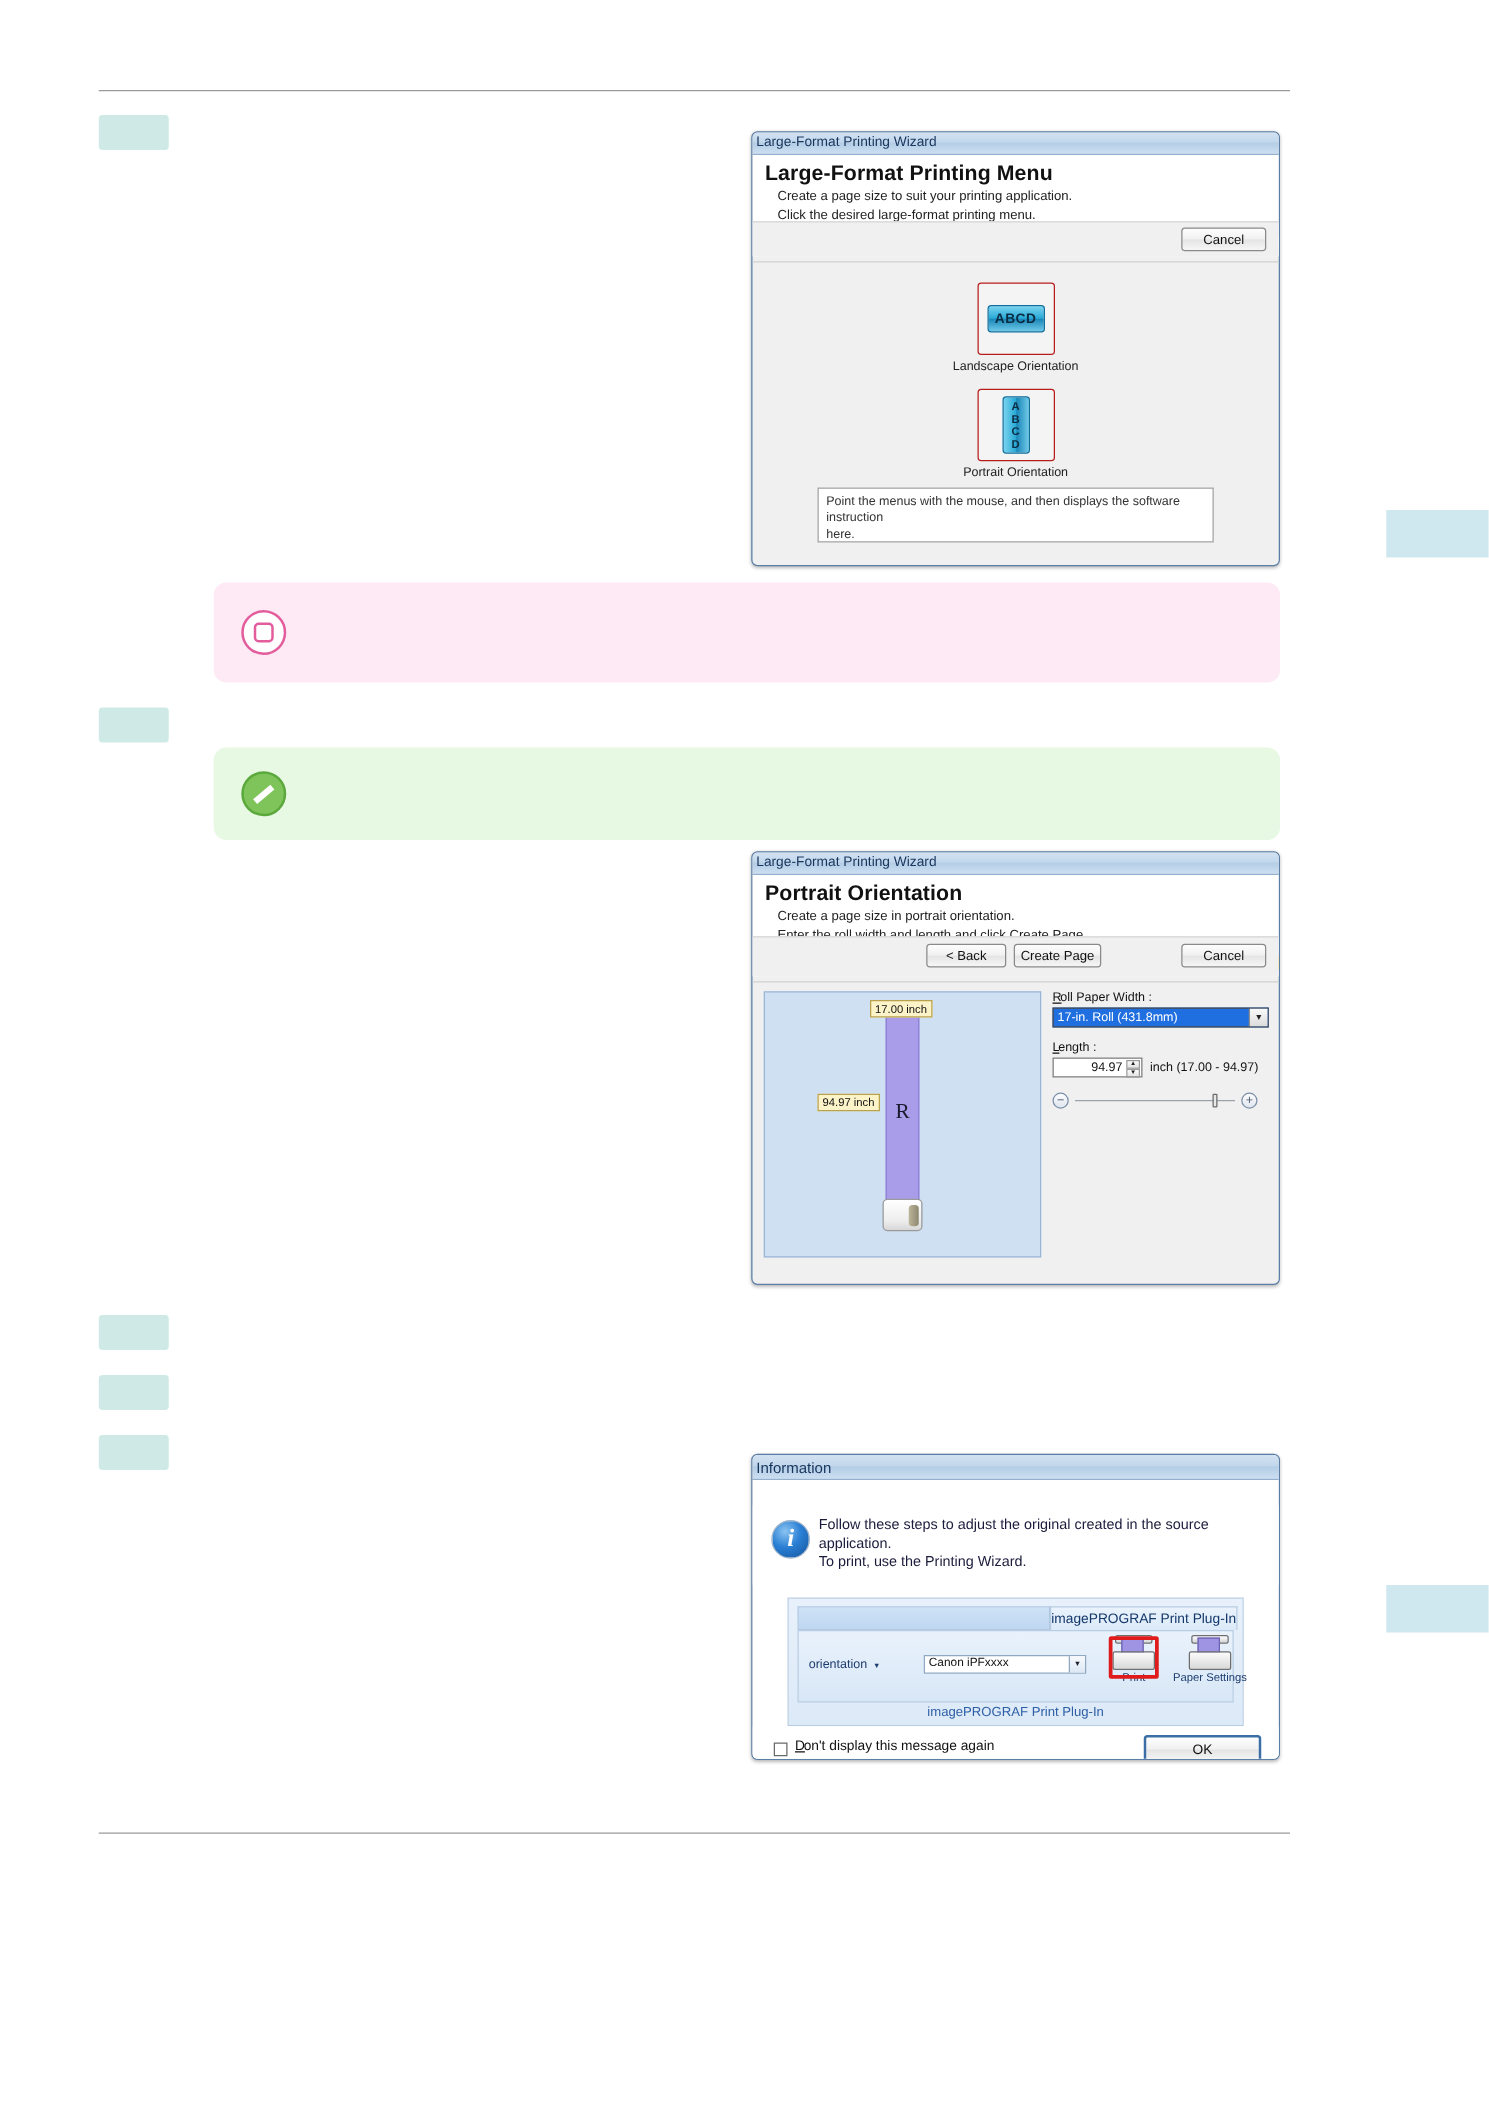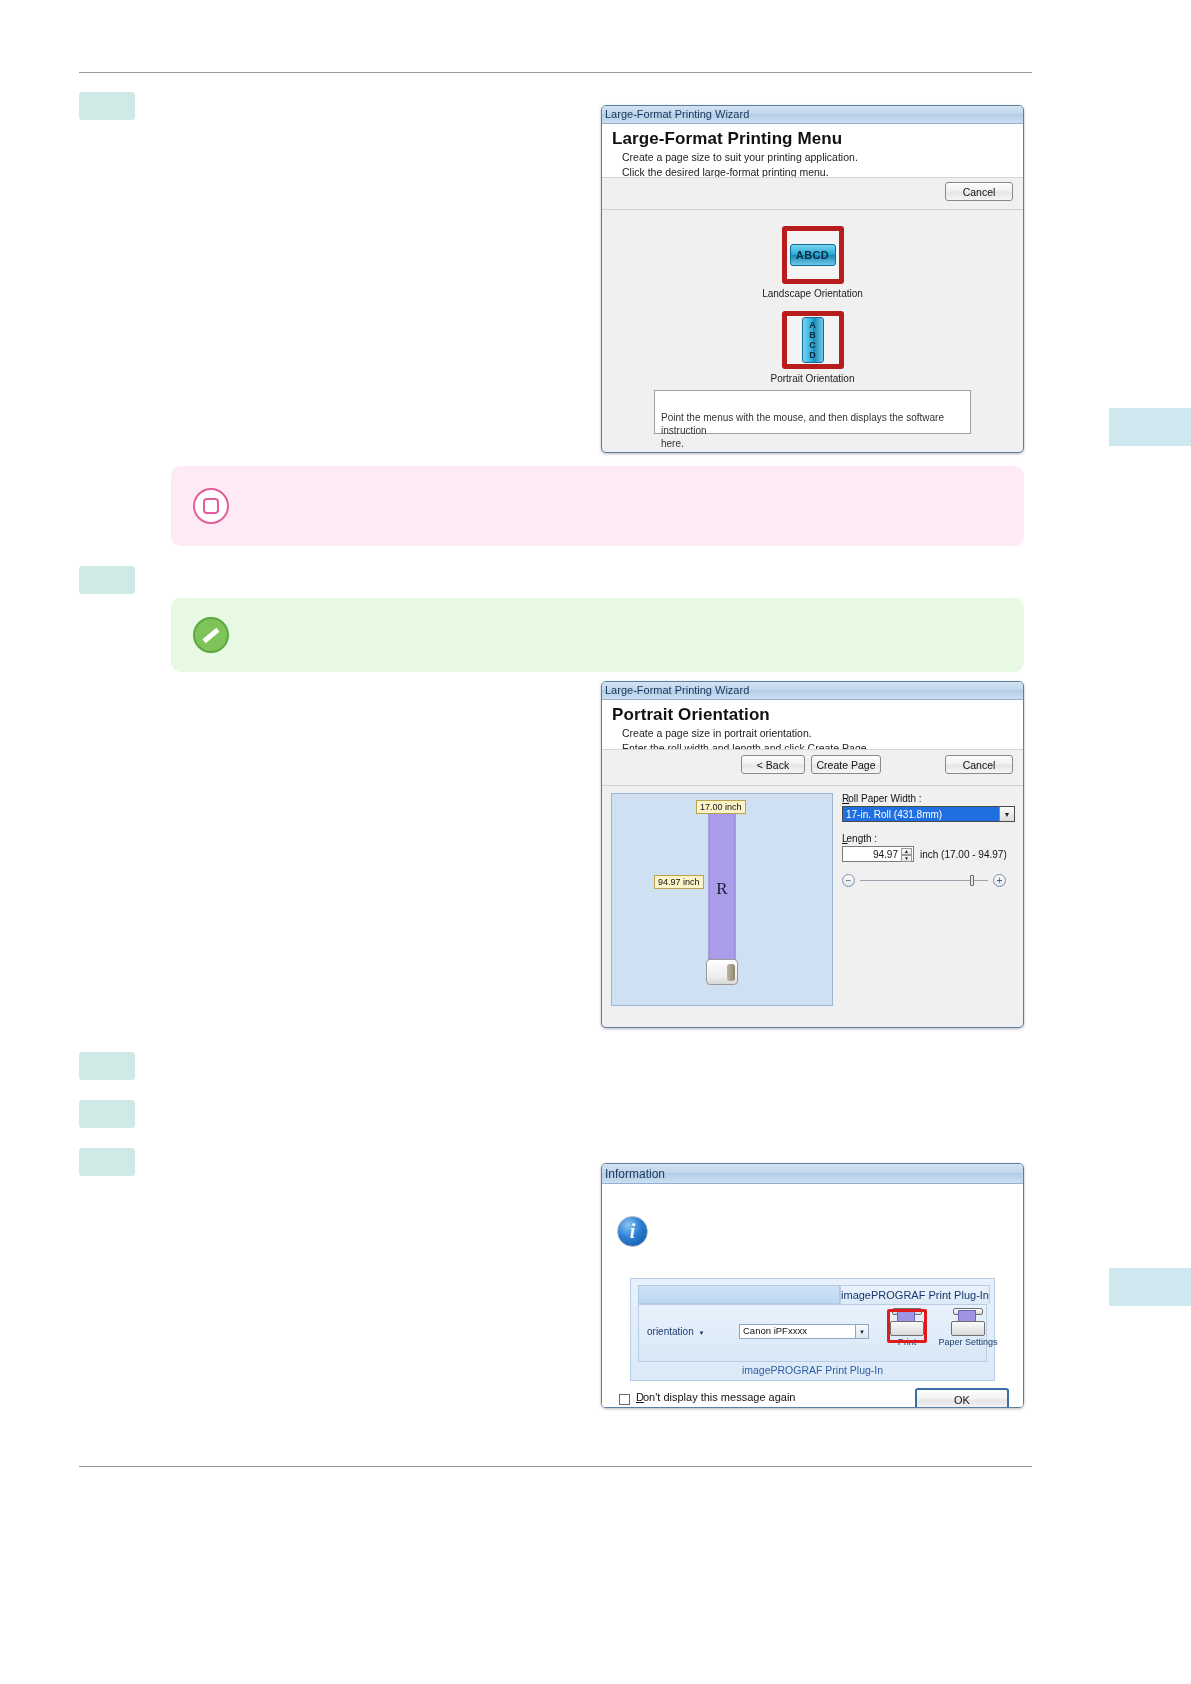--- a/index.html
+++ b/index.html
@@ -116,21 +116,21 @@
     z-index:-1;
   }
 
   
   .pane { background:#f0f0f0; border-top:1px solid #cfcfcf; }
 
   
   .orient-wrap { text-align:center; }
   .orient-btn {
     width:62px; height:58px; margin:0 auto;
-    background:#f4f4f4; border:5px solid #b91c1c; border-radius:3px;
+    background:#f4f4f4; border:1px solid #b91c1c; border-radius:3px;
     display:flex; align-items:center; justify-content:center;
   }
   .abcd-land {
     width:46px; height:22px; border-radius:3px;
     background:linear-gradient(180deg,#79d4ef 0%,#29a9d6 48%,#1b87b8 52%,#6fc9e8 100%);
     border:1px solid #0d6e9c;
     color:#0b2c42; font-size:11px; font-weight:bold;
     display:flex; align-items:center; justify-content:center;
     letter-spacing:.4px;
   }
@@ -139,21 +139,21 @@
     background:linear-gradient(90deg,#79d4ef 0%,#29a9d6 48%,#1b87b8 52%,#6fc9e8 100%);
     border:1px solid #0d6e9c;
     color:#0b2c42; font-size:9px; font-weight:bold;
     display:flex; flex-direction:column; align-items:center; justify-content:center;
     line-height:10px;
   }
   .orient-cap { font-size:10px; color:#222; margin-top:4px; }
 
   .hint-box {
     background:#ffffff; border:1px solid #a0a0a0;
-    font-size:10px; color:#333; padding:20px 6px; line-height:13px;
+    font-size:10px; color:#333; padding:4px 6px; line-height:13px;
   }
 
   
   .dlg-footer {
     position:absolute; left:0; right:0; bottom:0; height:28px;
     background:#f0f0f0; border-top:1px solid #d5d5d5;
   }
   .btn {
     height:19px; min-width:62px;
     background:linear-gradient(180deg,#fdfdfd 0%,#f1f1f1 48%,#e4e4e4 52%,#f6f6f6 100%);
@@ -470,20 +470,25 @@
 </div>
 
 <div class="dialog" style="left:601px; top:1163px; width:423px; height:245px;">
 
   <div class="dlg-title" style="height:20px; font-size:12px; padding-top:3px;">Information</div>
 
   <div class="dlg-body" style="background:#ffffff; height:100%;">
 
     <div style="position:absolute; left:0; right:0; top:20px; height:64px; background:#ffffff;">
       <div class="info-i" style="position:absolute; left:15px; top:12px;">i</div>
+      <div style="position:absolute; left:53px; top:9px;">
+        <div class="info-msg">Follow these steps to adjust the original created in the source</div>
+        <div class="info-msg">application.</div>
+        <div class="info-msg">To print, use the Printing Wizard.</div>
+      </div>
     </div>
 
     <div class="plugin-panel" style="position:absolute; left:28px; top:94px; width:365px; height:103px;">
 
       <div class="ribbon-blank" style="position:absolute; left:7px; top:6px; width:202px; height:19px;"></div>
       <div class="ribbon-tab" style="position:absolute; left:209px; top:6px; width:150px; height:19px;">imagePROGRAF Print Plug-In</div>
 
       <div class="ribbon-body" style="position:absolute; left:7px; top:25px; right:7px; height:58px;">
 
         <div class="ipf-label" style="position:absolute; left:8px; top:21px;">

